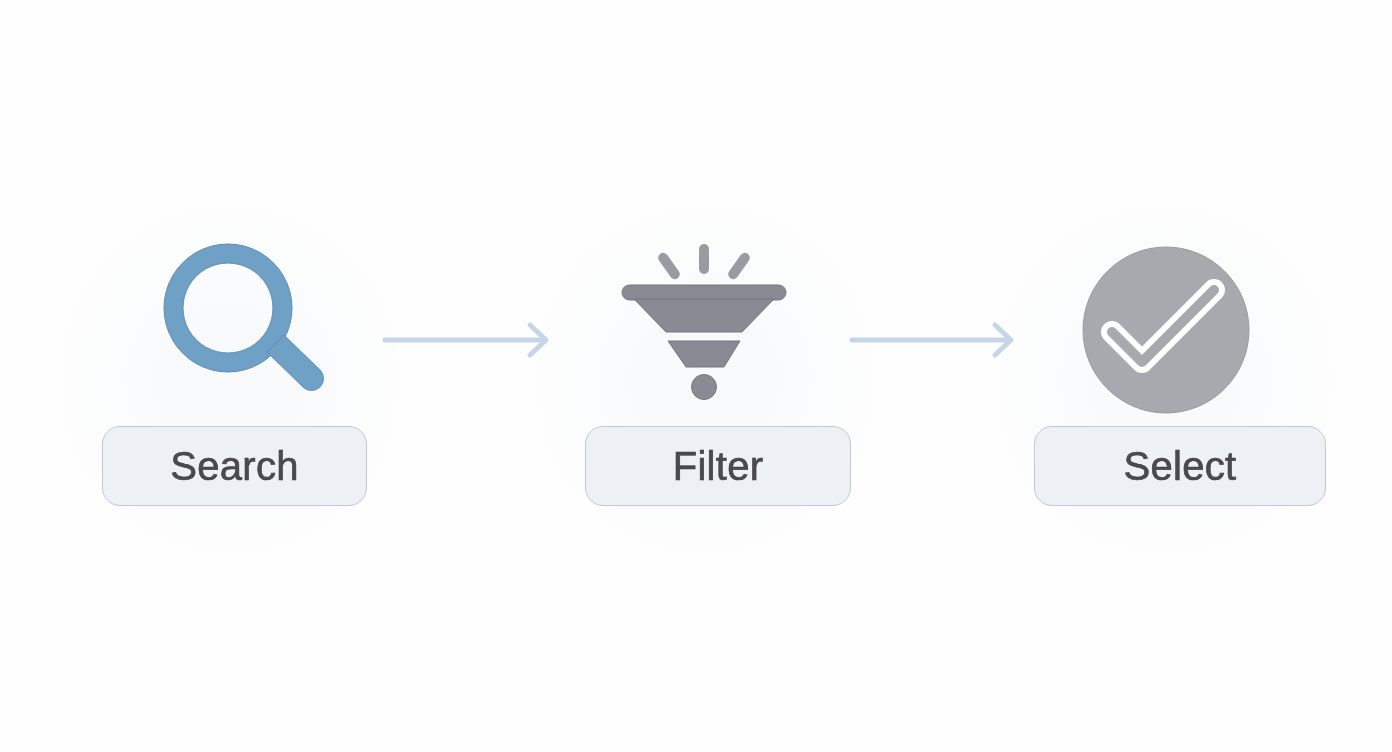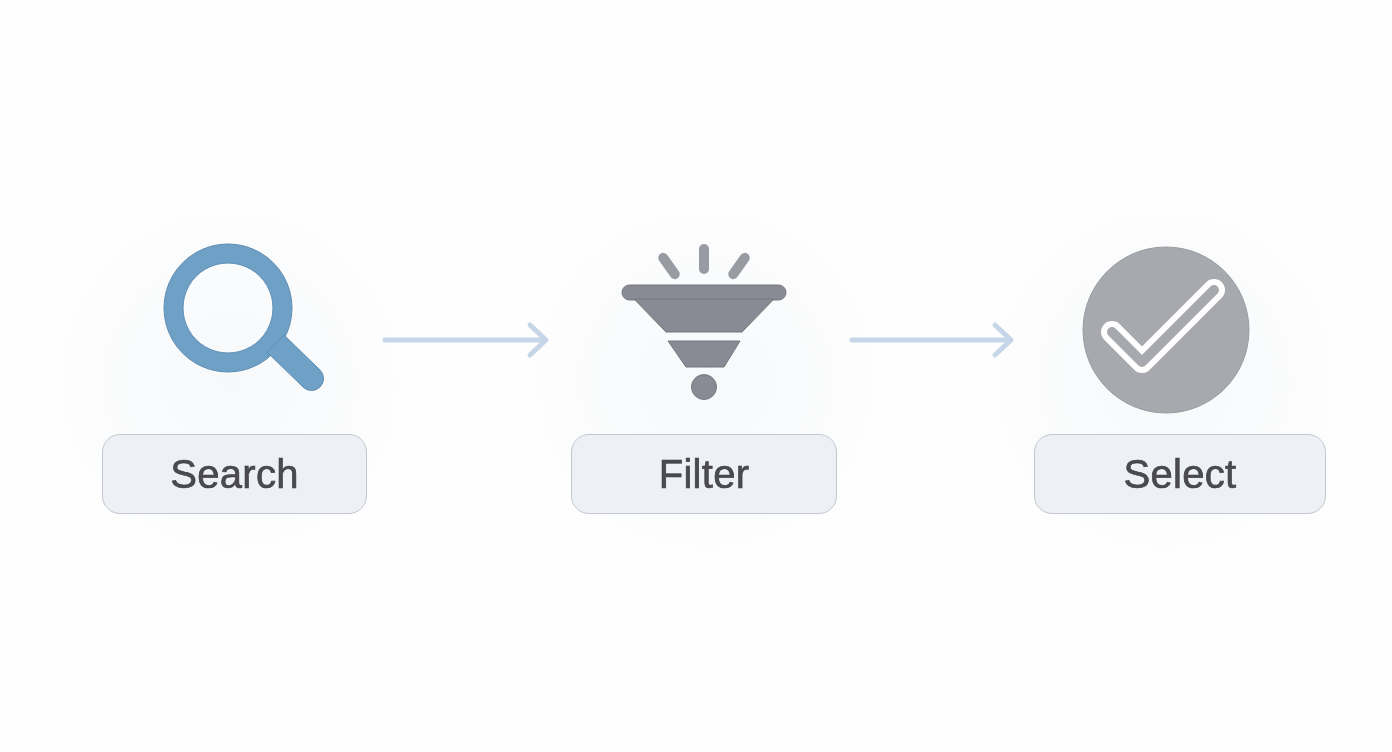--- a/index.html
+++ b/index.html
@@ -18,21 +18,20 @@
     position:absolute; top:426px; height:80px;
     box-sizing:border-box;
     background:#edf0f5;
     border:1.5px solid #c3c7cf;
     border-radius:18px;
     display:flex; align-items:center; justify-content:center;
     color:#4a4a50;
     font-size:40px;
     letter-spacing:0.3px;
     cursor:pointer;
-    margin-top:8px;
   }
   .label-box span {
     -webkit-text-stroke:0.6px #3c3c42;
   }
 </style>
 </head>
 <body>
 
 <div class="halo" style="left:60px; top:190px; width:340px; height:380px;"></div>
 <div class="halo" style="left:535px; top:190px; width:340px; height:380px;"></div>
@@ -67,21 +66,21 @@
 
       <rect x="12" y="50" width="164" height="15" rx="7.5"></rect>
 
       <path d="M24,64 L164,64 L132,97 L56,97 Z"></path>
 
       <path d="M58,106 L130,106 L114,132 L76,132 Z"></path>
 
       <circle cx="94" cy="152" r="12.5"></circle>
     </g>
   </svg>
-  <div class="label-box" style="left:571px; width:266px;">
+  <div class="label-box" style="left:585px; width:266px;">
     <span>Filter</span>
   </div>
 </div>
 
 <svg class="arrow" style="left:847px; top:318px;" width="175" height="44" viewBox="0 0 175 44">
   <g stroke="#c6d6e8" stroke-width="5" stroke-linecap="round" fill="none" stroke-linejoin="round">
     <line x1="5" y1="22" x2="163" y2="22"></line>
     <polyline points="148,7 164,22 148,37"></polyline>
   </g>
 </svg>

